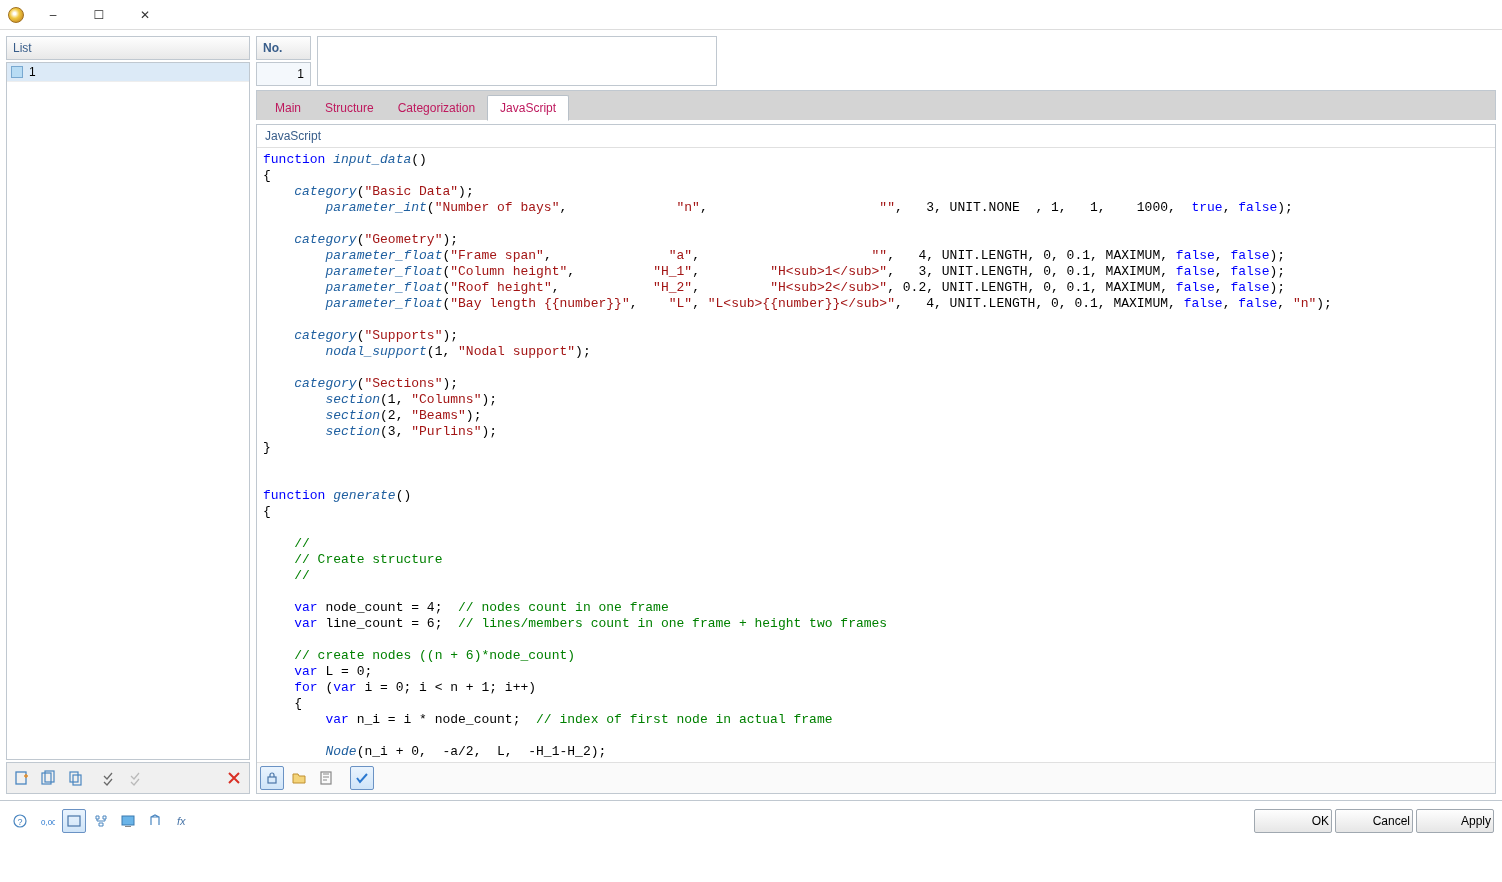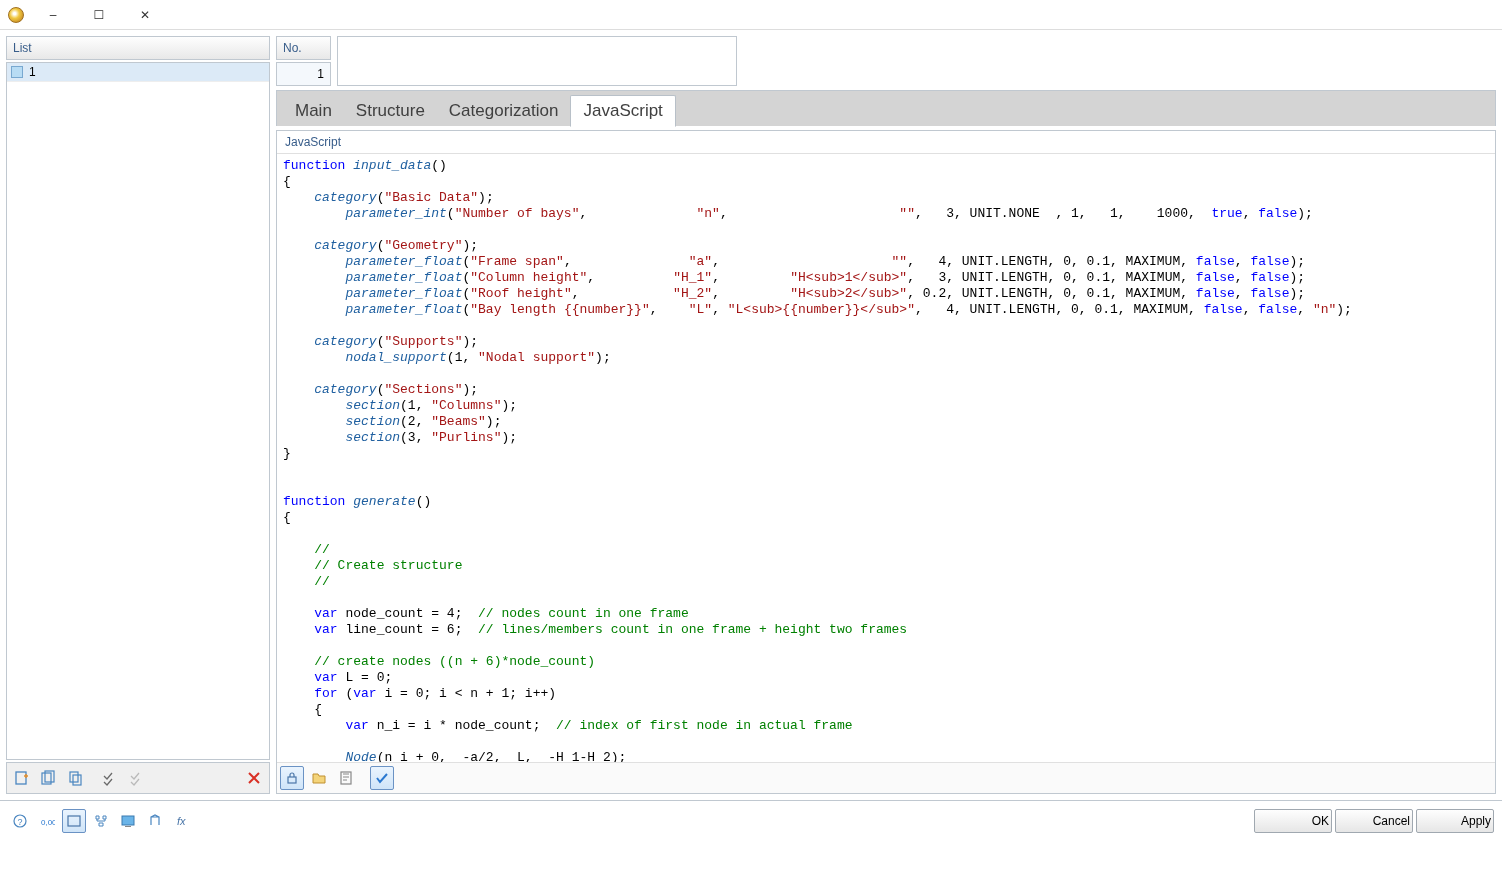--- a/index.html
+++ b/index.html
@@ -35,21 +35,21 @@
 }
 
 .content {
   display: flex;
   height: 770px;
   padding: 6px;
   gap: 6px;
 }
 
 .left-panel {
-  width: 264px;
+  width: 244px;
   display: flex;
   flex-direction: column;
   gap: 2px;
 }
 .list-header {
   background: linear-gradient(#fefefe, #e8e8e8);
   border: 1px solid #c0c8d0;
   padding: 4px 6px;
   color: #385d8a;
   font-weight: 500;
@@ -111,21 +111,21 @@
 .field-group {
   display: flex;
   flex-direction: column;
   gap: 2px;
 }
 .field-label {
   background: linear-gradient(#fefefe, #e8e8e8);
   border: 1px solid #c0c8d0;
   padding: 4px 6px;
   color: #385d8a;
-  font-weight: 400;
+  font-weight: 700;
 }
 .field-input {
   border: 1px solid #c0c8d0;
   background: #f4f8fc;
   padding: 4px 6px;
   height: 24px;
   display: flex;
   align-items: center;
 }
 .no-group { width: 55px; }
@@ -152,22 +152,22 @@
   display: flex;
   align-items: flex-end;
   padding: 4px 6px 0 6px;
   gap: 0;
   border: 1px solid #c0c8d0;
   border-bottom: none;
 }
 .tab {
   padding: 5px 12px;
   cursor: pointer;
-  color: #404040;
-  font-size: 17px;
+  color: #be185d;
+  font-size: 12px;
 }
 .tab.active {
   background: #fff;
   border: 1px solid #b8c0c8;
   border-bottom: 1px solid #fff;
   margin-bottom: -1px;
   border-radius: 2px 2px 0 0;
 }
 
 .editor-wrap {

